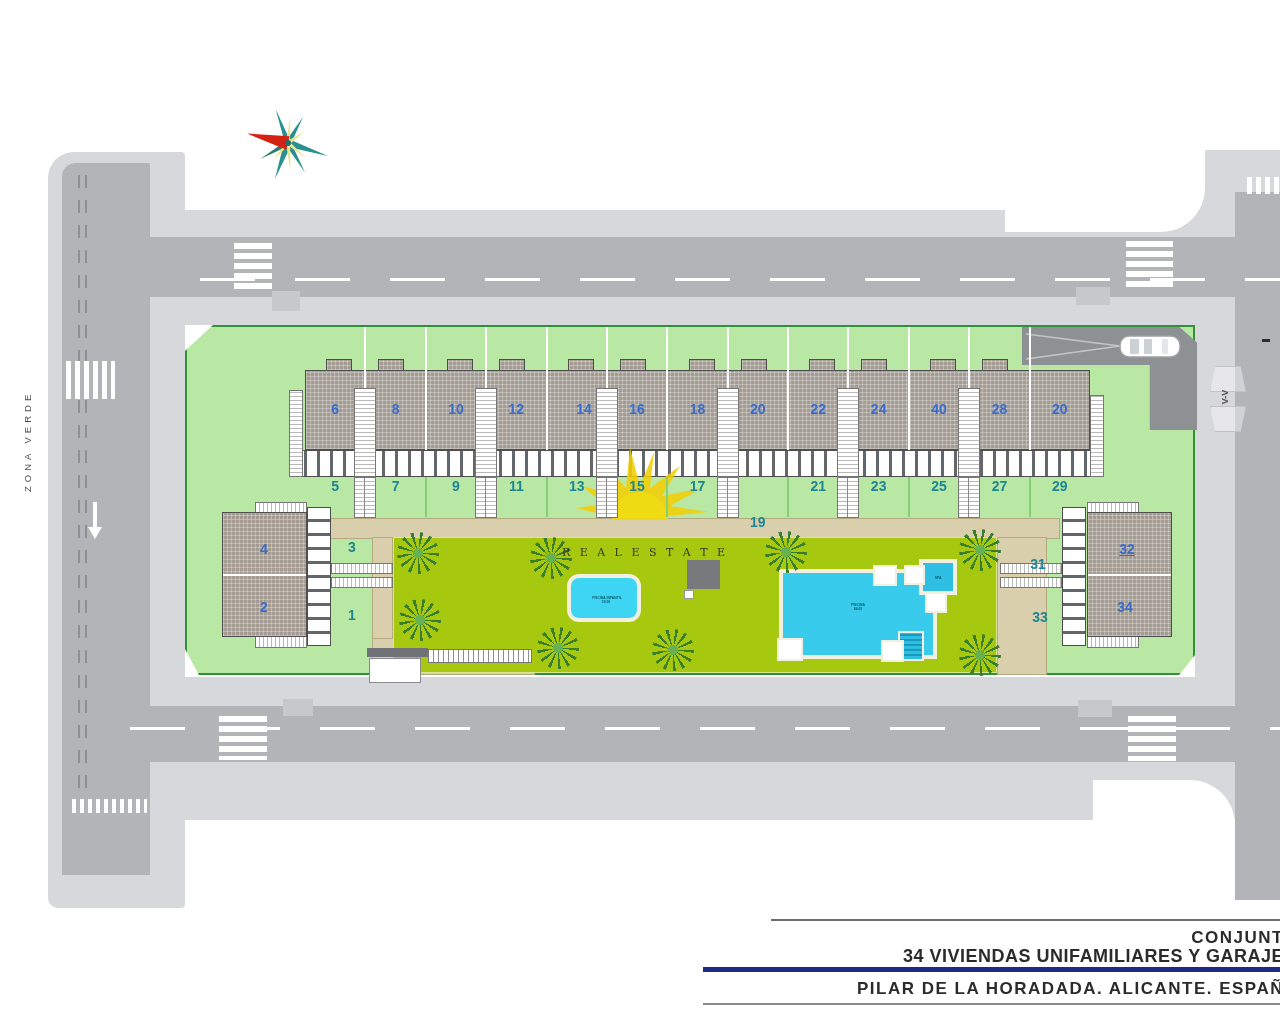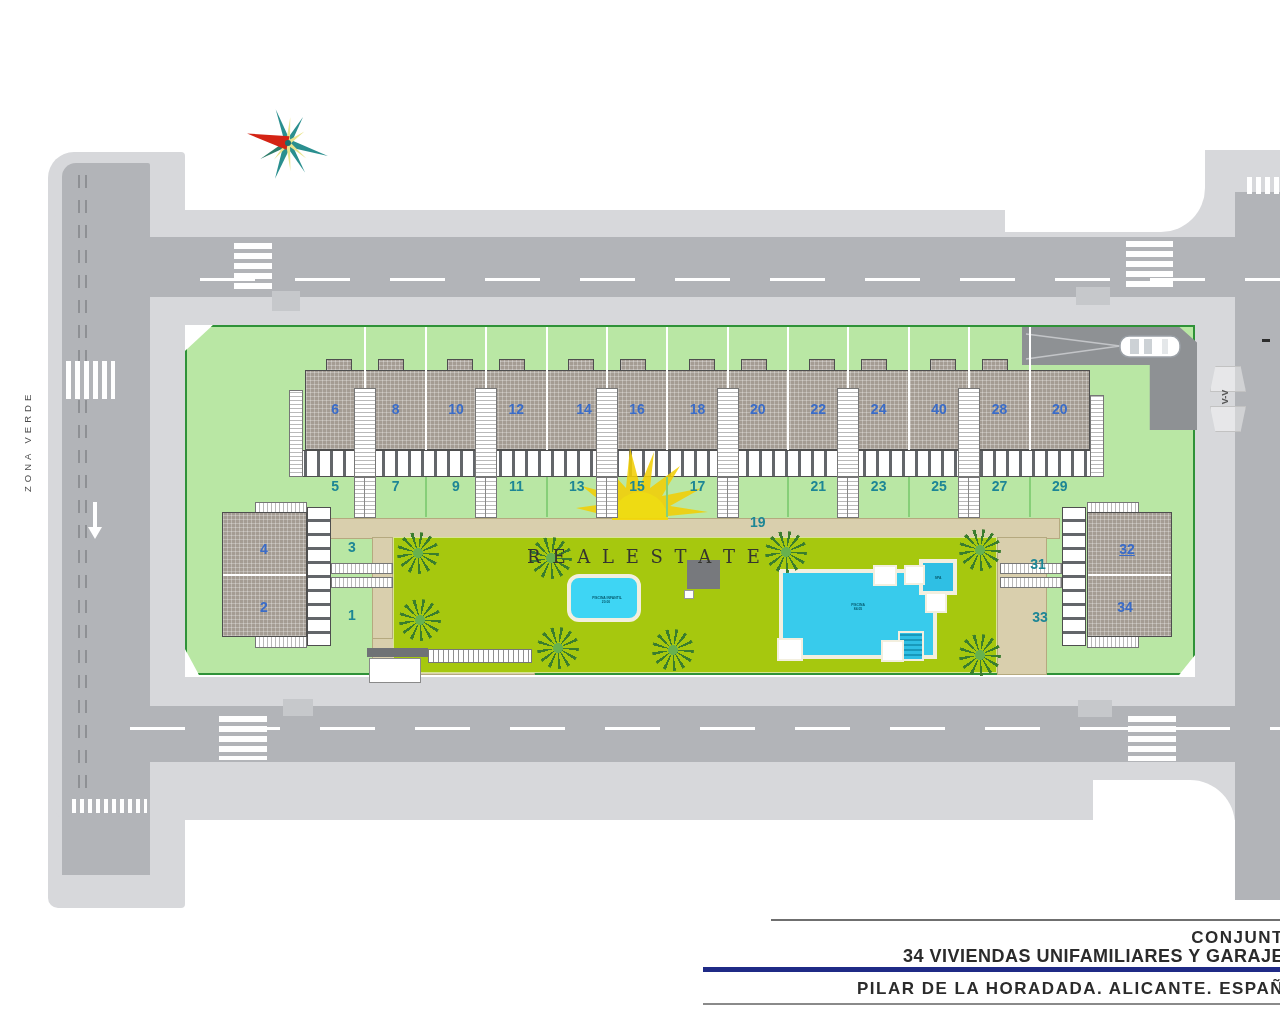--- a/index.html
+++ b/index.html
@@ -212,21 +212,21 @@
     </g>
   </svg>
 
   <svg class="abs" style="left:568px;top:446px;opacity:.88;" width="145" height="80" viewBox="0 0 145 80">
     <g fill="#f2cf05">
       <polygon points="72,74 40,70 8,62 36,58 14,40 44,48 34,16 58,42 62,2 72,40 86,6 82,42 112,20 94,50 134,42 102,60 140,66 100,70 72,74"></polygon>
       <path d="M44,74 A28,28 0 0,1 100,74 Z" fill="#f6da00"></path>
     </g>
   </svg>
   <div class="abs" style="left:520px;top:546px;width:250px;text-align:center;font-family:'DejaVu Serif',serif;
-              font-size:18px;letter-spacing:3px;color:#35352f;">R E A L   E S T A T E</div>
+              font-size:11px;letter-spacing:3px;color:#35352f;">R E A L   E S T A T E</div>
 
   <div class="abs" style="left:771px;top:919px;width:509px;height:2px;background:#6f6f6f;"></div>
   <div class="tbline" style="top:928px;font-size:17px;letter-spacing:1.5px;">CONJUNT</div>
   <div class="tbline" style="top:946px;font-size:18px;letter-spacing:.5px;">34 VIVIENDAS UNIFAMILIARES Y GARAJE</div>
   <div class="abs" style="left:703px;top:967px;width:581px;height:5px;background:#1f2a86;"></div>
   <div class="tbline" style="top:979px;font-size:17px;letter-spacing:1.5px;">PILAR DE LA HORADADA. ALICANTE. ESPAÑ</div>
   <div class="abs" style="left:703px;top:1003px;width:581px;height:2px;background:#8a8a8a;"></div>
 
 <div style="position: absolute; left: 364.385px; top: 327px; width: 2px; height: 123px; background: rgb(255, 255, 255);"></div>
     <div class="roof" style="position: absolute; left: 326.385px; top: 359px; width: 26px; height: 12px;"></div>

